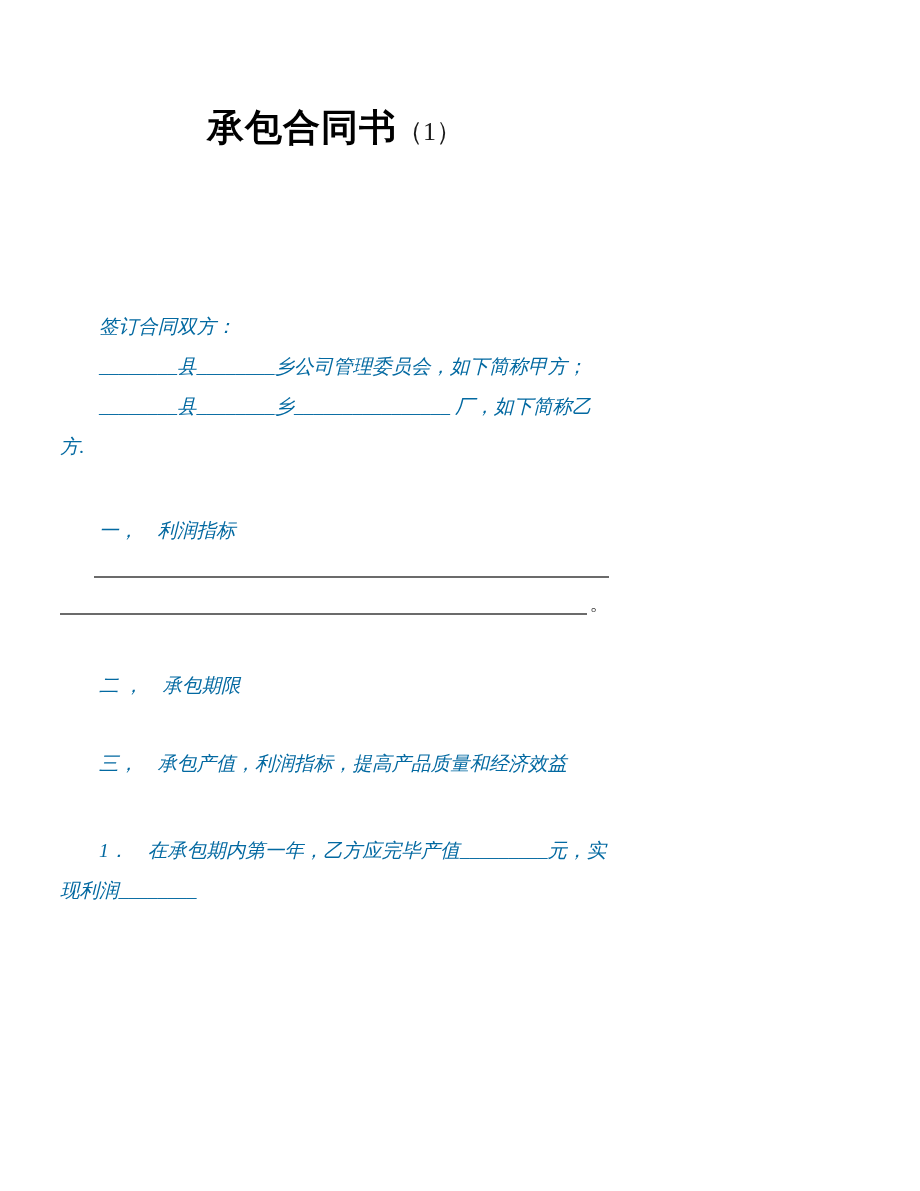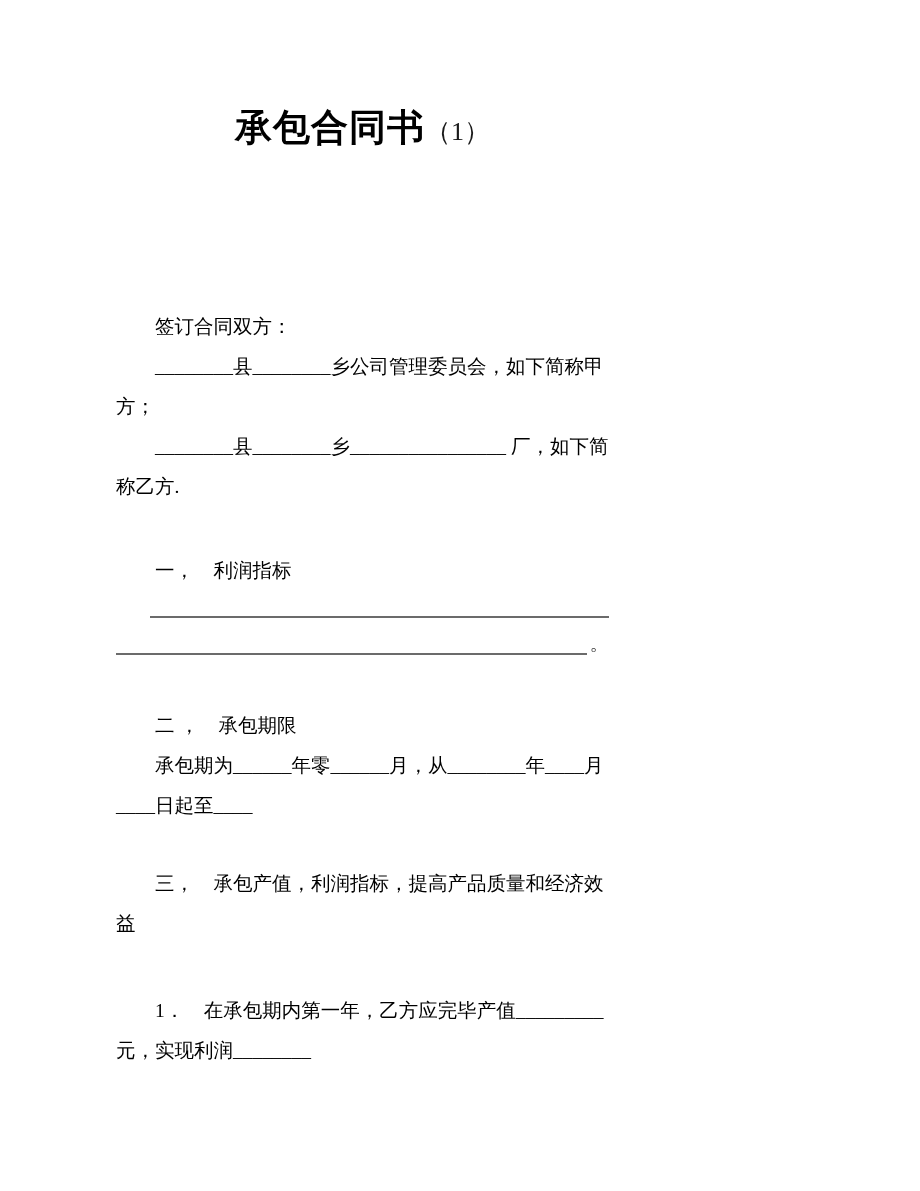--- a/index.html
+++ b/index.html
@@ -8,21 +8,21 @@
     width: 920px;
     height: 1191px;
     overflow: hidden;
     font-family: "Liberation Serif", "DejaVu Serif", serif;
     color: #2e2e2e;
   }
   .page {
     width: 741px;
     height: 1191px;
     background: #ffffff;
-    padding: 0 132px 0 116px;
+    padding: 0 132px 0 60px;
     overflow: hidden;
   }
   .doc-title {
     margin-top: 102px;
     line-height: 52px;
     text-align: center;
     font-family: "Liberation Sans", "DejaVu Sans", sans-serif;
     font-weight: bold;
     font-size: 37px;
     color: #000000;
@@ -34,21 +34,22 @@
     font-weight: normal;
     font-size: 26px;
     letter-spacing: 0;
     color: #1a1a1a;
   }
   .line {
     font-size: 19.5px;
     line-height: 40px;
     min-height: 40px;
     white-space: pre-wrap;
-    color: #000000;
+    color: #0369a1;
+    font-style: italic;
   }
   .indent { text-indent: 2em; }
   .para   { text-indent: 2em; text-align: justify; }
   
   .gap-preamble  { margin-top: 149px; }
   .gap-a { margin-top: 38px; }
   .gap-b { margin-top: 44px; }
   .gap-c { margin-top: 51px; }
   .gap-d { margin-top: 38px; }
   .gap-e { margin-top: 47px; }
@@ -86,17 +87,16 @@
       <div class="line indent">________县________乡________________ 厂，如下简称乙方.</div>
       <div class="line indent gap-b">一，　利润指标</div>
       <div class="rule rule-first">
         <span class="rule-line"></span>
       </div>
       <div class="rule rule-second">
         <span class="rule-line"></span>
         <span class="rule-suffix">。</span>
       </div>
       <div class="line indent gap-c">二 ，　承包期限</div>
-      <div class="line indent">承包期为______年零______月，从________年____月____日起至____</div>
       <div class="line indent gap-d">三，　承包产值，利润指标，提高产品质量和经济效益</div>
       <div class="line indent gap-e">1．　在承包期内第一年，乙方应完毕产值_________元，实现利润________</div>
     </div>
 </div>
 
 </body></html>

